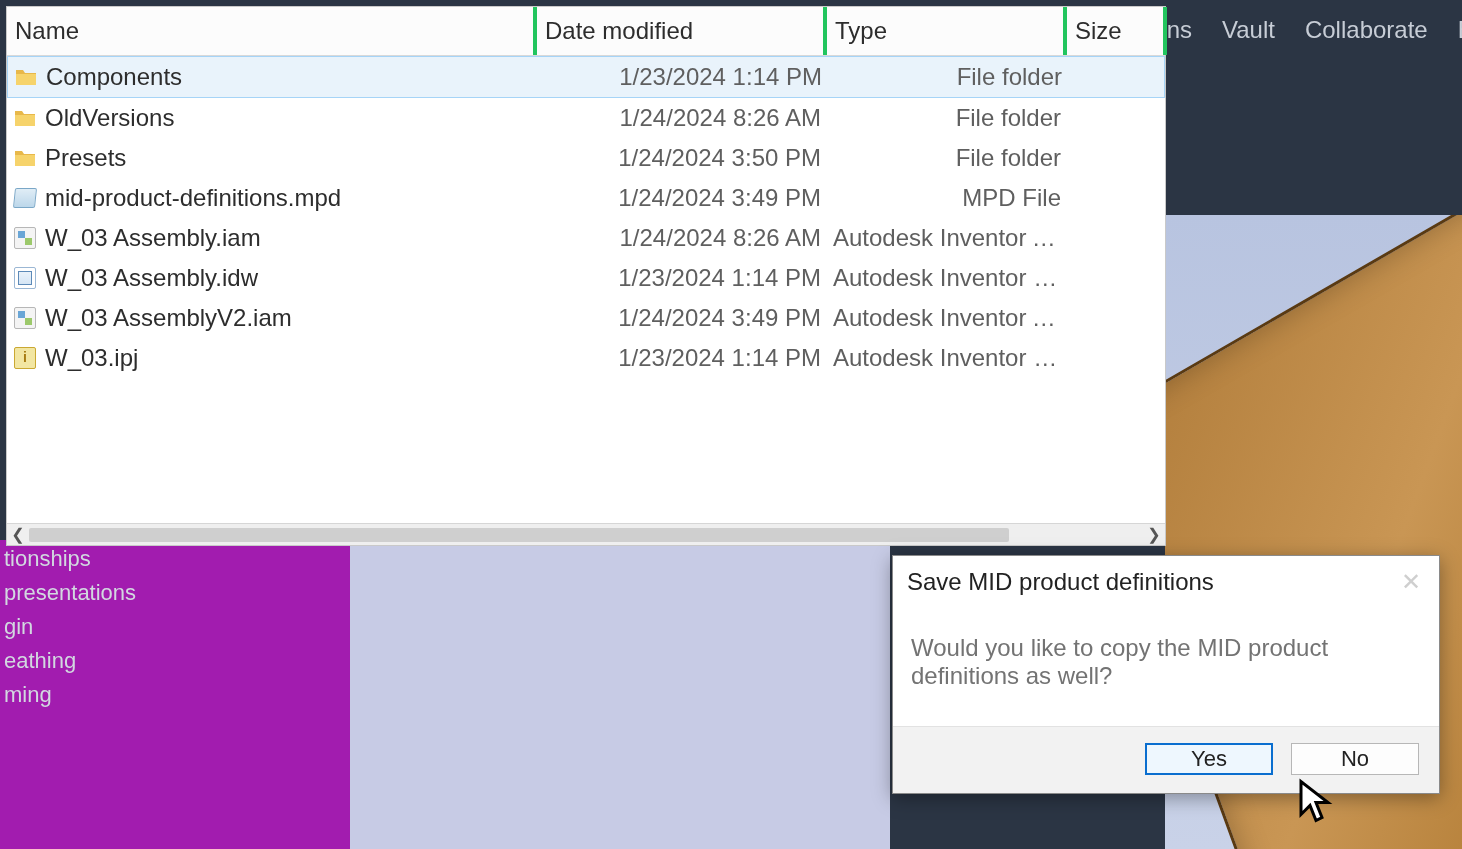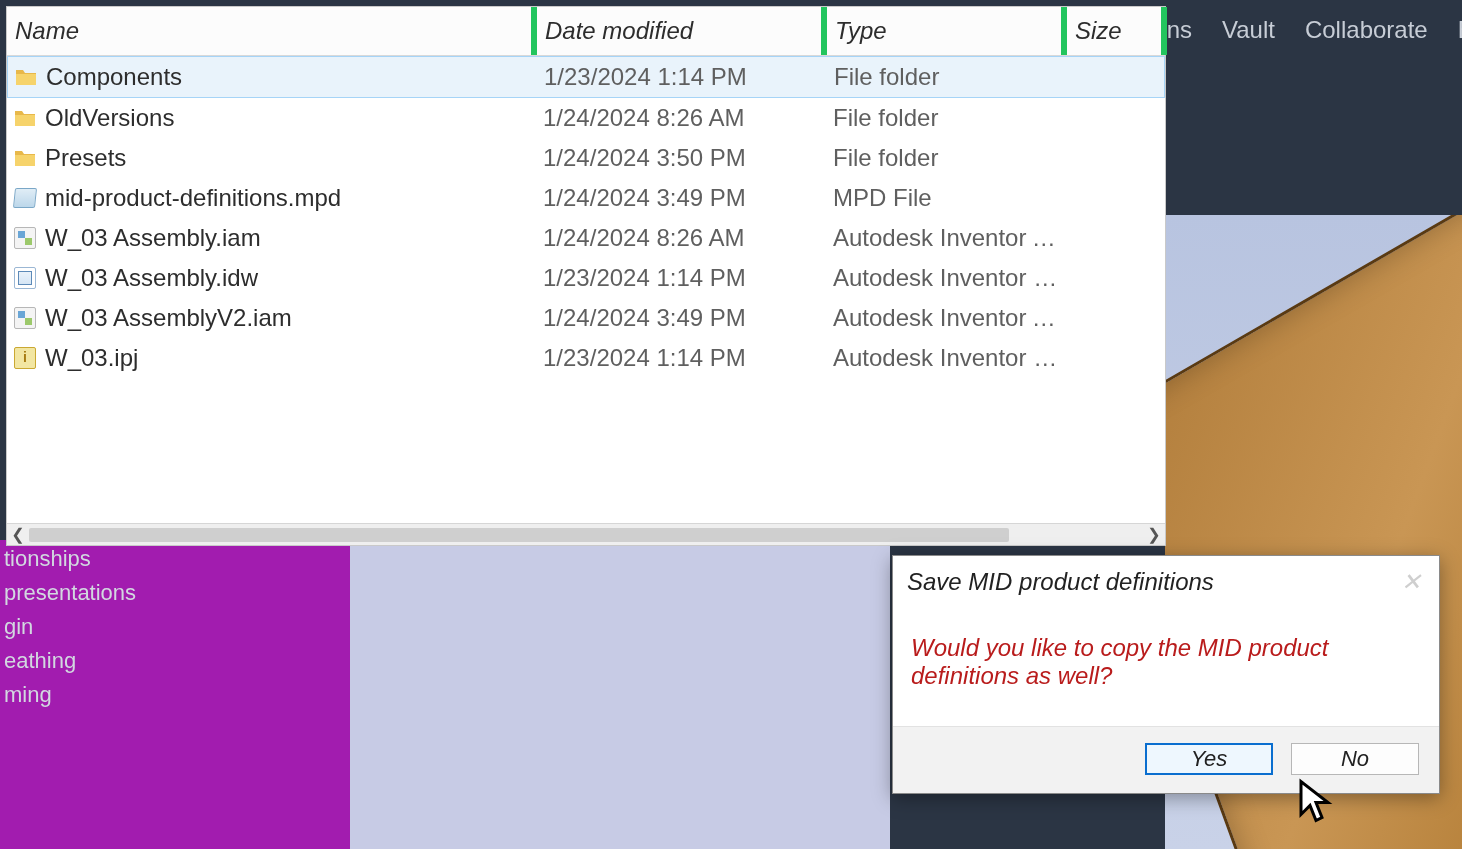--- a/index.html
+++ b/index.html
@@ -49,32 +49,32 @@
     display: flex; flex-direction: column;
   }
   .explorer-header {
     display: grid;
     grid-template-columns: 530px 290px 240px 100px;
     border-bottom: 1px solid #d9d9d9;
     background: #fcfcfc;
     font-size: 24px; color: #2d2d2d;
   }
   .explorer-header .col {
-    padding: 10px 8px; border-right: 6px solid #22c55e;
-    white-space: nowrap; overflow: hidden; text-overflow: ellipsis; font-style: italic;
+    padding: 10px 8px; border-right: 4px solid #22c55e;
+    white-space: nowrap; overflow: hidden; text-overflow: ellipsis;
   }
   .explorer-body { flex: 1; overflow: hidden; }
   .file-row {
     display: grid;
     grid-template-columns: 530px 290px 240px 100px;
     font-size: 24px; color: #2d2d2d;
     padding: 2px 0;
   }
   .file-row.selected { background: #e9f3fb; border: 1px solid #a6d4f7; }
-  .file-row .cell { padding: 4px 6px; white-space: nowrap; overflow: hidden; text-overflow: ellipsis; }
+  .file-row .cell { padding: 4px 6px; white-space: nowrap; overflow: hidden; text-overflow: ellipsis; text-align: right; }
   .name-cell { display: flex; align-items: center; gap: 8px; padding-left: 6px; }
   .file-row .type-cell, .file-row .size-cell, .file-row .date-cell { color: #5f5f5f; }
 
   
   .ico { width: 24px; height: 24px; display: inline-flex; align-items: center; justify-content: center; flex-shrink: 0; }
   .ico-folder svg path.back { fill: #e8b84a; }
   .ico-folder svg path.front { fill: #f6d36b; }
   .ico-mpd { background: linear-gradient(#e0edf6,#bcd7ea); border:1px solid #7aa7c7; border-radius:2px; transform: skewX(-6deg); width:22px; height:20px; }
   .ico-iam { display:inline-block; width:22px; height:22px; background:#f4f4f4; border:1px solid #b7b7b7; border-radius:2px; position:relative; }
   .ico-iam::after{content:""; position:absolute; left:3px; top:3px; width:7px; height:7px; background:#6aa6d6;}
@@ -90,25 +90,25 @@
   }
   .scroll-btn { width: 22px; height: 22px; display:flex; align-items:center; justify-content:center; color:#555; font-size:16px; }
   .scroll-track { flex:1; height: 18px; background:#efefef; position:relative; }
   .scroll-thumb { position:absolute; left:0; top:2px; height:14px; width: 88%; background:#cfcfcf; border-radius:2px; }
 
   
   .dialog {
     position: absolute; top: 555px; left: 892px; width: 548px;
     background: #ffffff; border: 1px solid #8a8a8a;
     box-shadow: 0 4px 18px rgba(0,0,0,0.35);
-    font-size: 24px; color: #222; font-style: italic;
+    font-size: 24px; color: #222;
   }
   .dialog-title { padding: 12px 18px 8px 14px; display:flex; justify-content:space-between; align-items:center; }
   .dialog-close { color:#cfcfcf; font-size:24px; font-weight:300; }
-  .dialog-body { padding: 30px 18px 36px 18px; color:#b91c1c; }
+  .dialog-body { padding: 30px 18px 36px 18px; color:#737373; }
   .dialog-buttons { background:#f2f2f2; border-top:1px solid #e2e2e2; padding: 16px 20px 18px; display:flex; justify-content:flex-end; gap:18px; }
   .dlg-btn {
     min-width: 128px; height: 32px; background:#fdfdfd;
     border:1px solid #b7b7b7; font-size:22px; color:#222;
     display:flex; align-items:center; justify-content:center;
   }
   .dlg-btn.primary { border:2px solid #0a6ecf; background:#eef7fe; }
 
   
   .cursor {

